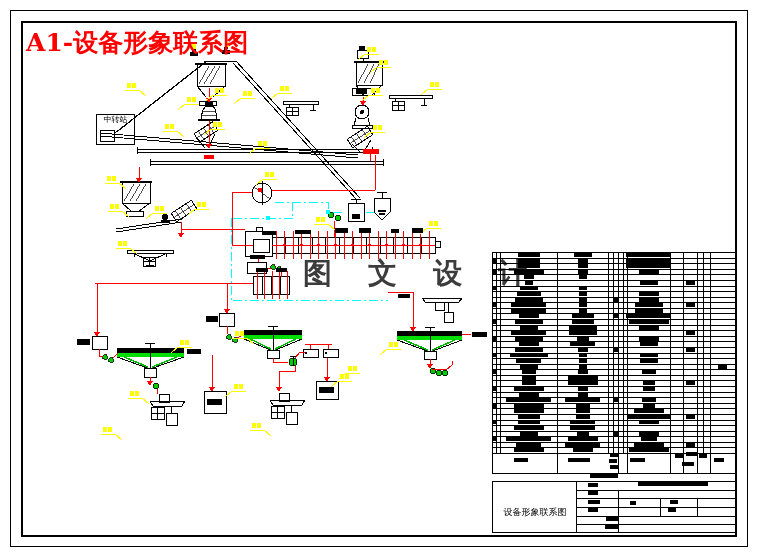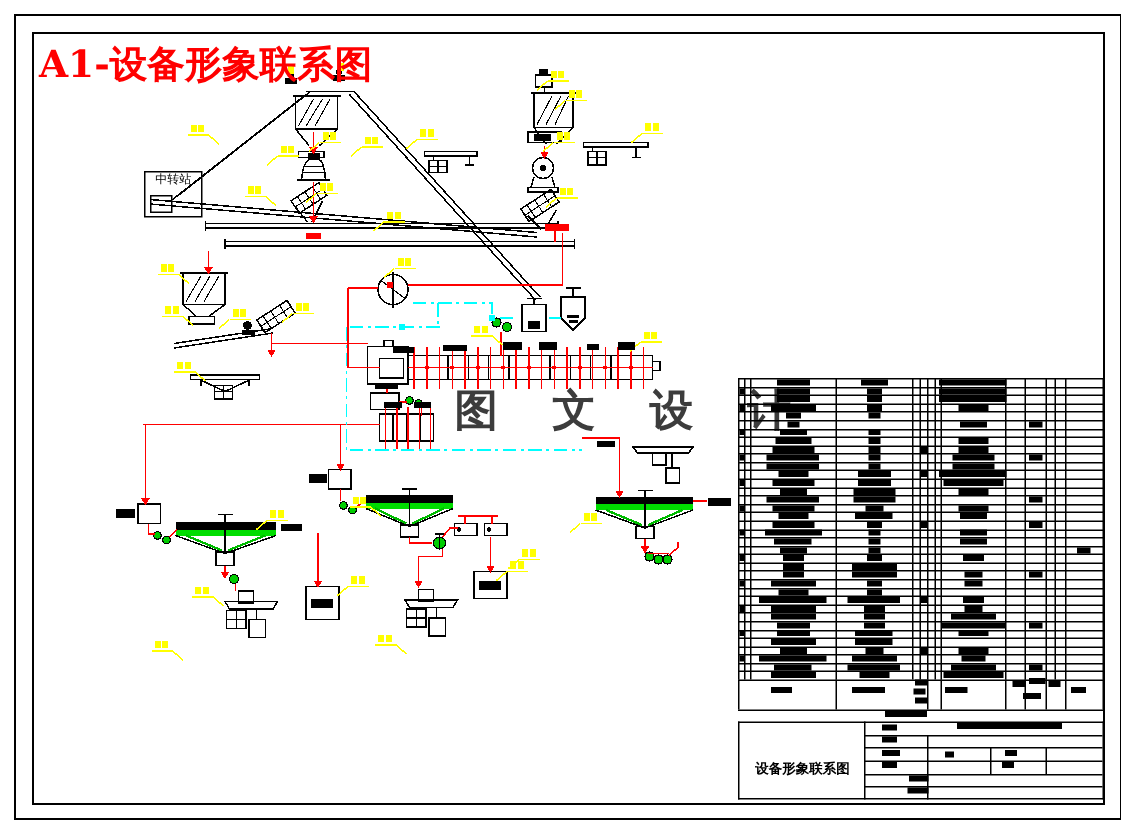--- a/index.html
+++ b/index.html
@@ -7,21 +7,21 @@
        font-family:"DejaVu Sans",sans-serif;}
   .abs{position:absolute;}
   #dsvg{position:absolute;left:0;top:0;}
   #title{left:26px;top:26px;font-size:25px;font-weight:bold;color:#ff0000;
          font-family:"DejaVu Serif",serif;white-space:nowrap;}
   #watermark{left:303px;top:254px;font-size:29px;color:#3c3c3c;letter-spacing:13px;
              font-weight:bold;white-space:nowrap;font-family:"DejaVu Serif",serif;}
   #transfer{left:96px;top:114px;width:37px;height:29px;border:1px solid #000;}
   #transfer .lbl{display:block;text-align:center;font-size:8px;line-height:10px;color:#000;}
   #transfer .inner{position:absolute;left:3px;top:15px;width:13px;height:10px;border:1px solid #000;}
-  #eqtable{left:492px;top:252px;width:204px;height:281px;font-weight:bold;}
+  #eqtable{left:492px;top:252px;width:204px;height:281px;}
   .tl{position:absolute;background:#000;}
   .bar{position:absolute;background:#000;}
   #tb-label{position:absolute;left:5px;top:254px;width:76px;font-size:9px;color:#000;
             text-align:center;white-space:nowrap;}
   .k{stroke:#000;fill:none;stroke-width:1;}
   .k2{stroke:#000;fill:none;stroke-width:1.6;}
   .h{stroke:#000;fill:none;stroke-width:0.7;}
   .r{stroke:#ff0000;fill:none;stroke-width:1;}
   .g{stroke:#00bb00;fill:none;stroke-width:1.5;}
   .c{stroke:#00ffff;fill:none;stroke-width:1;stroke-dasharray:9 3 2 3;}

